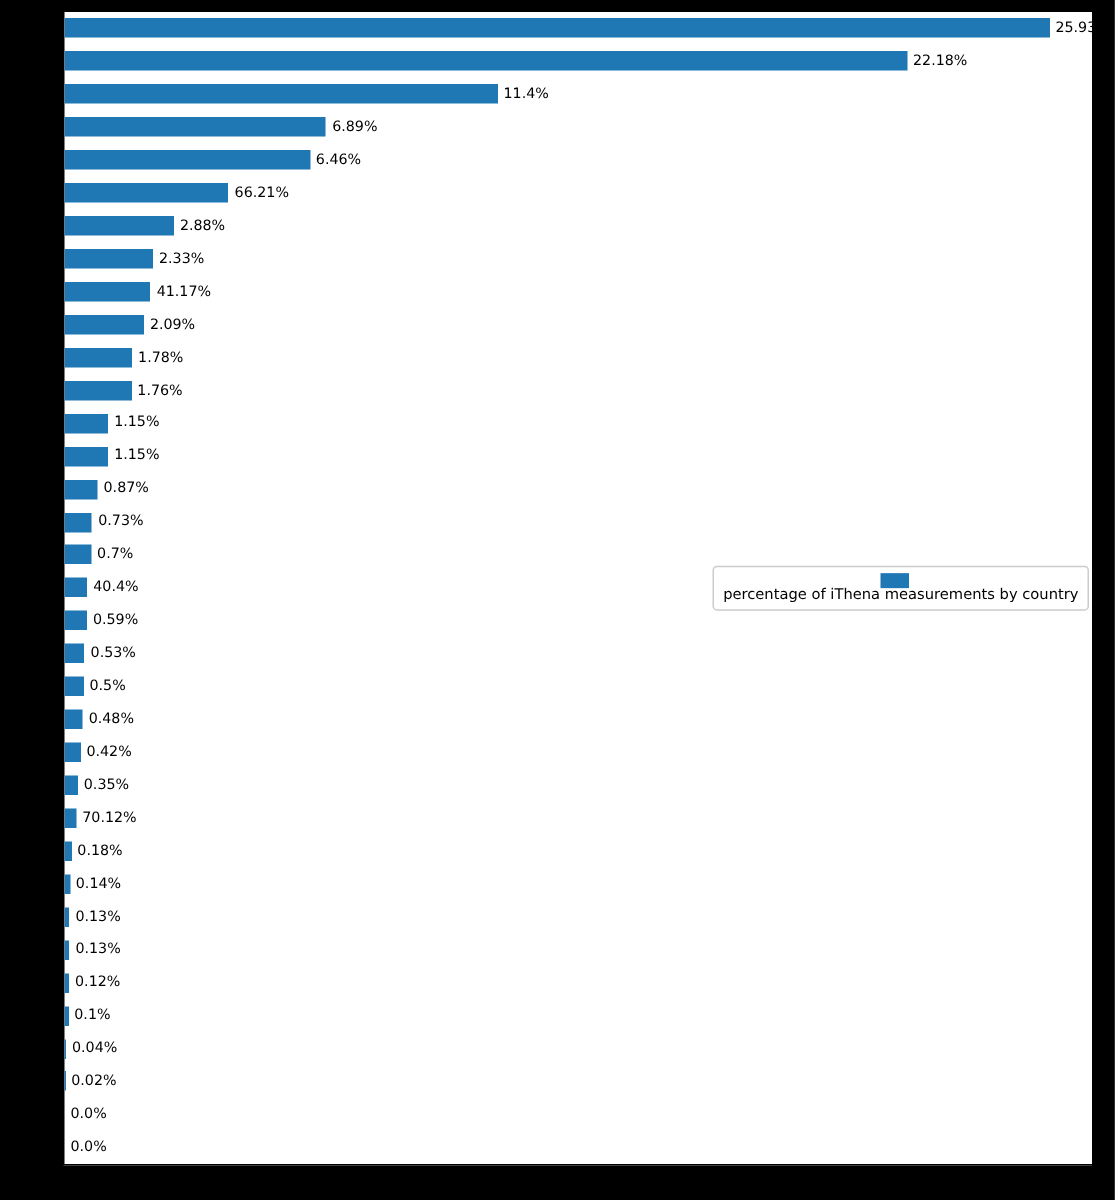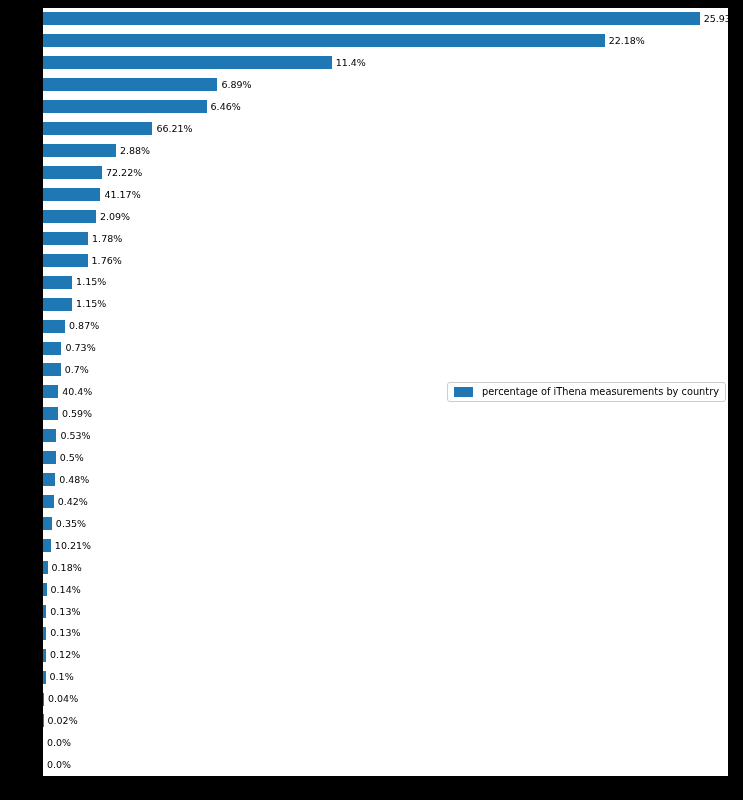--- a/index.html
+++ b/index.html
@@ -47,25 +47,26 @@
     line-height: 1;
     color: #000000;
     white-space: nowrap;
   }
   .legend {
     position: absolute;
     right: 2px;
     top: 50%;
     transform: translateY(-50%);
     display: flex;
-    align-items: flex-start;
+    align-items: center;
     background: #ffffff;
     border: 1px solid #cccccc;
     border-radius: 3px;
     padding: 4px 6px 4px 6px;
+    flex-direction: column;
   }
   .legend-swatch {
     width: 19px; height: 10px;
     flex: 0 0 auto;
     margin-right: 9px;
     background: var(--bar-color, #1f77b4);
   }
   .legend-label {
     font-size: 9.8px;
     line-height: 1;
@@ -102,21 +103,21 @@
         <div class="row">
           <div class="bar" style="width: 15.9704%;"></div>
           <span class="bar-label">66.21%</span>
         </div>
         <div class="row">
           <div class="bar" style="width: 10.647%;"></div>
           <span class="bar-label">2.88%</span>
         </div>
         <div class="row">
           <div class="bar" style="width: 8.61368%;"></div>
-          <span class="bar-label">72.22%</span>
+          <span class="bar-label">2.33%</span>
         </div>
         <div class="row">
           <div class="bar" style="width: 8.39187%;"></div>
           <span class="bar-label">41.17%</span>
         </div>
         <div class="row">
           <div class="bar" style="width: 7.72643%;"></div>
           <span class="bar-label">2.09%</span>
         </div>
         <div class="row">
@@ -170,21 +171,21 @@
         <div class="row">
           <div class="bar" style="width: 1.55268%;"></div>
           <span class="bar-label">0.42%</span>
         </div>
         <div class="row">
           <div class="bar" style="width: 1.2939%;"></div>
           <span class="bar-label">0.35%</span>
         </div>
         <div class="row">
           <div class="bar" style="width: 1.14603%;"></div>
-          <span class="bar-label">10.21%</span>
+          <span class="bar-label">70.12%</span>
         </div>
         <div class="row">
           <div class="bar" style="width: 0.665434%;"></div>
           <span class="bar-label">0.18%</span>
         </div>
         <div class="row">
           <div class="bar" style="width: 0.51756%;"></div>
           <span class="bar-label">0.14%</span>
         </div>
         <div class="row">

